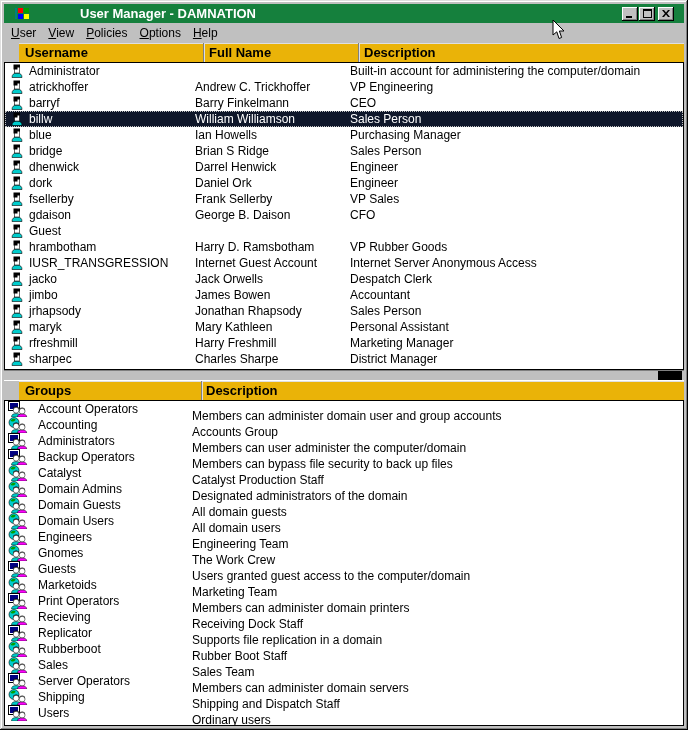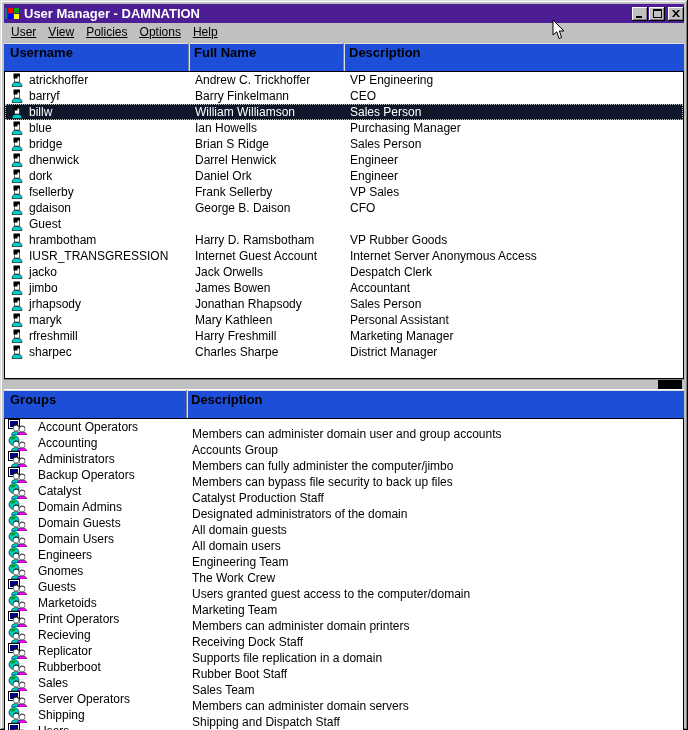--- a/index.html
+++ b/index.html
@@ -4,33 +4,33 @@
 <style>
   html,body{margin:0;padding:0;background:#808080;}
   *{box-sizing:border-box;font-family:"Liberation Sans",sans-serif;}
   .window{
     position:relative;width:688px;height:730px;background:#c0c0c0;
     padding:4px;overflow:hidden;
     box-shadow: inset -1px -1px 0 #000, inset 1px 1px 0 #dfdfdf,
                 inset -2px -2px 0 #808080, inset 2px 2px 0 #fff;
   }
   
-  .titlebar{height:19px;background:#4c1d95;display:flex;align-items:center;padding:0 0;}
+  .titlebar{height:19px;background:#15803d;display:flex;align-items:center;padding:0 10px;gap:46px;}
   .app-icon{width:16px;height:16px;flex:0 0 16px;}
   .title{color:#fff;font-weight:bold;font-size:13px;margin-left:4px;flex:1;white-space:nowrap;overflow:hidden;}
   .tb-btn{width:16px;height:14px;background:#c0c0c0;border:0;padding:0;margin-left:1px;
     display:flex;align-items:center;justify-content:center;
     box-shadow: inset -1px -1px 0 #000, inset 1px 1px 0 #fff, inset -2px -2px 0 #808080;}
   .tb-btn.close{margin-left:3px;}
   
-  .menubar{height:20px;display:flex;font-size:12px;padding-left:1px;text-decoration:underline;}
+  .menubar{height:20px;display:flex;align-items:center;font-size:12px;padding-left:1px;}
   .menu-item{padding:2px 6px;color:#000;}
   .menu-item u{text-decoration:underline;}
   
-  .cols-header{position:relative;height:28px;background:#1d4ed8;box-shadow:inset 0 1px 0 #dfdfdf;}
+  .cols-header{position:relative;height:19px;background:#eab308;box-shadow:inset 0 1px 0 #dfdfdf;margin-left:15px;}
   .hc{position:absolute;top:2px;font-weight:bold;font-size:13px;color:#000;white-space:nowrap;}
   .hdiv{position:absolute;top:0;bottom:0;width:1px;background:#808080;box-shadow:1px 0 0 #dfdfdf;}
   
   .list{position:relative;background:#fff;border:1px solid #000;overflow:hidden;}
   #users-list{height:308px;}
   #groups-list{height:326px;}
   .lrow{position:relative;height:16px;font-size:12px;color:#000;white-space:nowrap;}
   .lrow.selected{background:#0f172a;color:#fff;outline:1px dotted #c0c0c0;outline-offset:-1px;}
   .ric{position:absolute;left:4px;top:0;width:16px;height:16px;}
   .gic{position:absolute;left:3px;top:0;width:20px;height:16px;}
@@ -104,20 +104,30 @@
     <i class="hdiv" style="left:339px"></i>
   </div>
 
   <div class="list" id="users-list">
       <div class="lrow">
         <span class="ric"><svg width="16" height="16" viewBox="0 0 16 16">
             <path d="M3 14.5 q0-4.5 5-4.5 q5 0 5 4.5 z" fill="#00cccc" stroke="#000" stroke-width="0.6"></path>
             <rect x="5.5" y="2.5" width="5" height="7.5" fill="#fff" stroke="#000" stroke-width="0.6"></rect>
             <path d="M4.5 1.5 h6.5 v3 h-2.5 v2 h-4 z" fill="#000"></path>
           </svg></span>
+        <span class="uc1">Administrator</span>
+        <span class="uc2"></span>
+        <span class="uc3">Built-in account for administering the computer/domain</span>
+      </div>
+      <div class="lrow">
+        <span class="ric"><svg width="16" height="16" viewBox="0 0 16 16">
+            <path d="M3 14.5 q0-4.5 5-4.5 q5 0 5 4.5 z" fill="#00cccc" stroke="#000" stroke-width="0.6"></path>
+            <rect x="5.5" y="2.5" width="5" height="7.5" fill="#fff" stroke="#000" stroke-width="0.6"></rect>
+            <path d="M4.5 1.5 h6.5 v3 h-2.5 v2 h-4 z" fill="#000"></path>
+          </svg></span>
         <span class="uc1">atrickhoffer</span>
         <span class="uc2">Andrew C. Trickhoffer</span>
         <span class="uc3">VP Engineering</span>
       </div>
       <div class="lrow">
         <span class="ric"><svg width="16" height="16" viewBox="0 0 16 16">
             <path d="M3 14.5 q0-4.5 5-4.5 q5 0 5 4.5 z" fill="#00cccc" stroke="#000" stroke-width="0.6"></path>
             <rect x="5.5" y="2.5" width="5" height="7.5" fill="#fff" stroke="#000" stroke-width="0.6"></rect>
             <path d="M4.5 1.5 h6.5 v3 h-2.5 v2 h-4 z" fill="#000"></path>
           </svg></span>
@@ -331,21 +341,21 @@
             <rect x="0.5" y="0.5" width="11" height="9" fill="#fff" stroke="#000"></rect>
             <rect x="2" y="2" width="8" height="6" fill="#000080"></rect>
             <path d="M5 8.6 a3.1 3.1 0 0 1 6.2 0 z" fill="#000"></path>
             <circle cx="8.1" cy="9.2" r="2.9" fill="#fff" stroke="#000" stroke-width="0.5"></circle>
             <path d="M3.5 16 q0-3.4 4.6-3.4 q4.6 0 4.6 3.4 z" fill="#00cccc" stroke="#000" stroke-width="0.5"></path>
             <path d="M11 9.6 a3.1 3.1 0 0 1 6.2 0 z" fill="#404040"></path>
             <circle cx="14.1" cy="10.2" r="2.9" fill="#fff" stroke="#000" stroke-width="0.5"></circle>
             <path d="M9.5 16 q0-3 4.6-3 q4.6 0 4.6 3 z" fill="#ff00ff" stroke="#000" stroke-width="0.5"></path>
           </svg></span>
         <span class="gc1">Administrators</span>
-        <span class="gc2">Members can fully administer the computer/jimbo</span>
+        <span class="gc2">Members can user administer the computer/domain</span>
       </div>
       <div class="lrow">
         <span class="gic"><svg width="20" height="16" viewBox="0 0 20 16">
             <rect x="0.5" y="0.5" width="11" height="9" fill="#fff" stroke="#000"></rect>
             <rect x="2" y="2" width="8" height="6" fill="#000080"></rect>
             <path d="M5 8.6 a3.1 3.1 0 0 1 6.2 0 z" fill="#000"></path>
             <circle cx="8.1" cy="9.2" r="2.9" fill="#fff" stroke="#000" stroke-width="0.5"></circle>
             <path d="M3.5 16 q0-3.4 4.6-3.4 q4.6 0 4.6 3.4 z" fill="#00cccc" stroke="#000" stroke-width="0.5"></path>
             <path d="M11 9.6 a3.1 3.1 0 0 1 6.2 0 z" fill="#404040"></path>
             <circle cx="14.1" cy="10.2" r="2.9" fill="#fff" stroke="#000" stroke-width="0.5"></circle>

